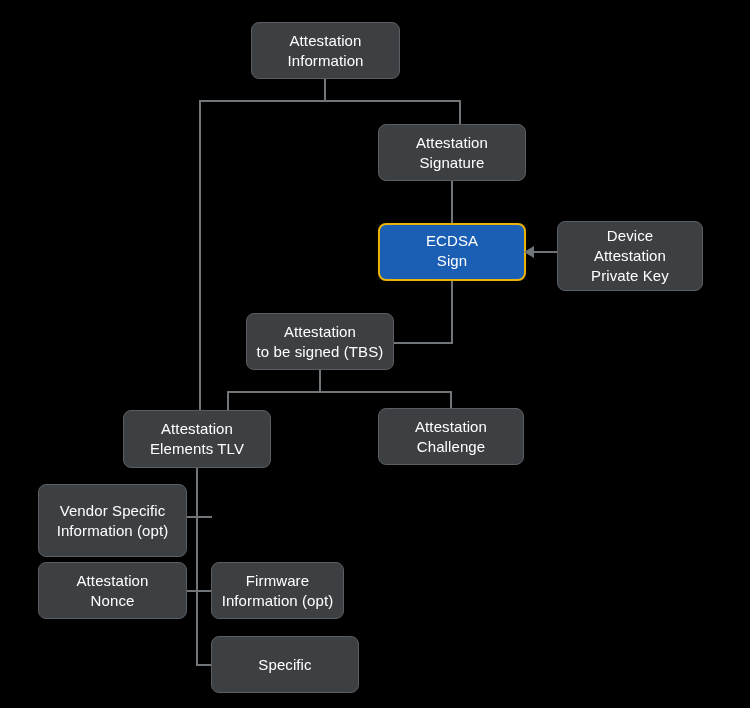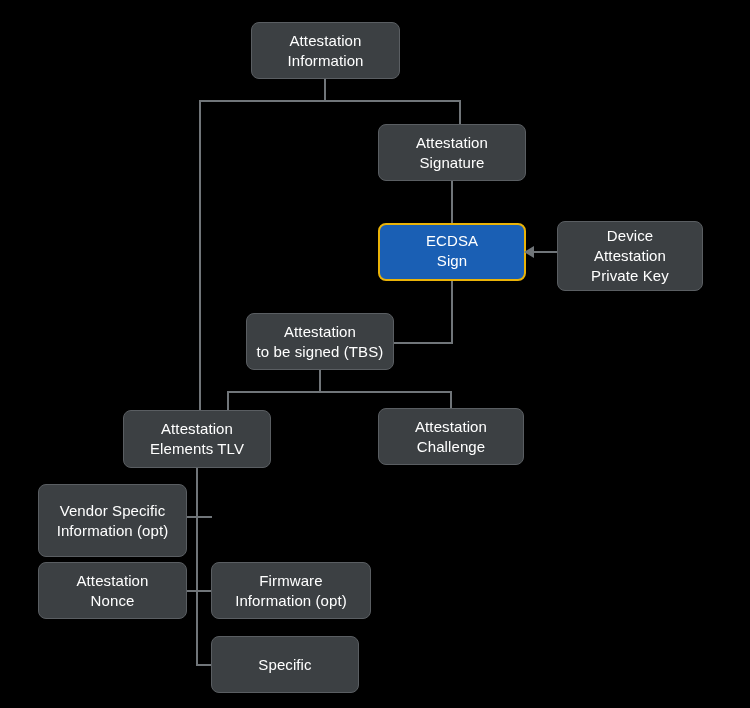--- a/index.html
+++ b/index.html
@@ -135,21 +135,21 @@
     <span class="label">Vendor Specific
 Information (opt)</span>
   </div>
 
 
   <div class="node" style="left:38px; top:562px; width:149px; height:57px;">
     <span class="label">Attestation
 Nonce</span>
   </div>
 
-  <div class="node" style="left:211px; top:562px; width:160px; height:57px;">
+  <div class="node" style="left:211px; top:562px; width:133px; height:57px;">
     <span class="label">Firmware
 Information (opt)</span>
   </div>
 
   <div class="node" style="left:211px; top:636px; width:148px; height:57px;">
     <span class="label">Specific</span>
   </div>
 
 </div>
 

